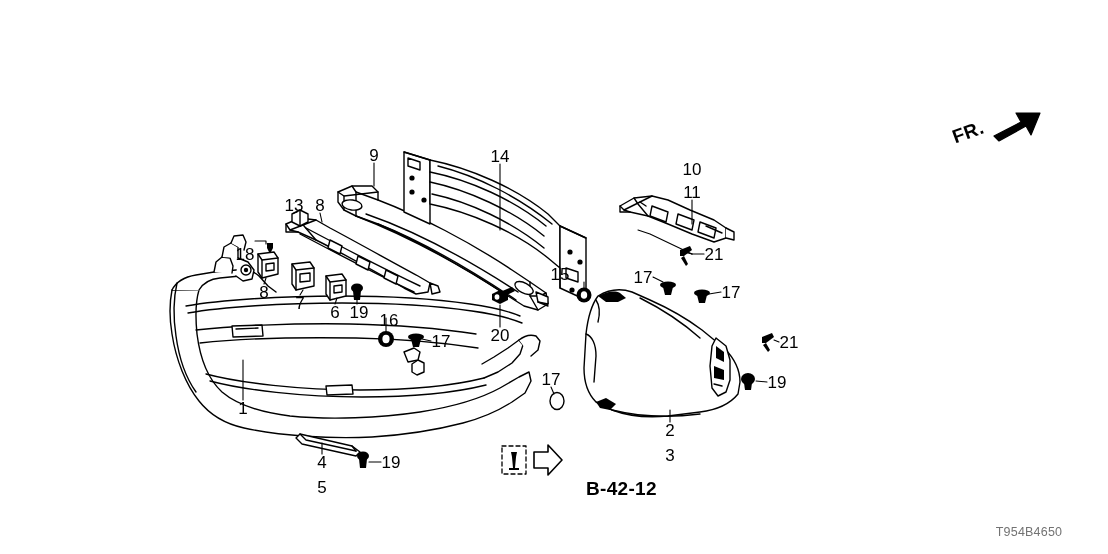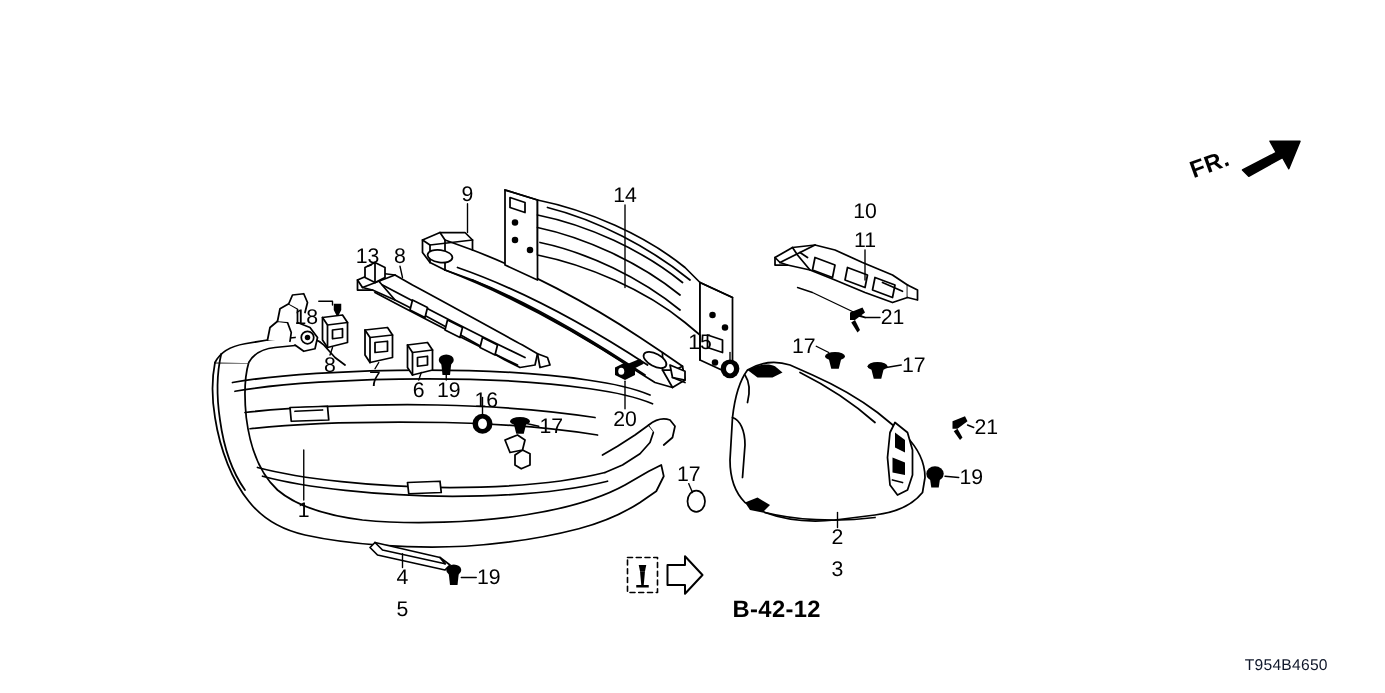--- a/index.html
+++ b/index.html
@@ -40,21 +40,21 @@
     color: #000000;
     line-height: 1;
     white-space: nowrap;
     transform: translate(0, -50%);
     letter-spacing: 0.3px;
   }
   .drawing-no {
     position: absolute;
     font-family: "Liberation Sans", sans-serif;
     font-size: 12.5px;
-    color: #0f172a;
+    color: #737373;
     line-height: 1;
     white-space: nowrap;
     transform: translate(-50%, -50%);
     letter-spacing: 0.2px;
   }
   .fr-label {
     position: absolute;
     font-family: "Liberation Sans", sans-serif;
     font-size: 19px;
     font-weight: bold;

